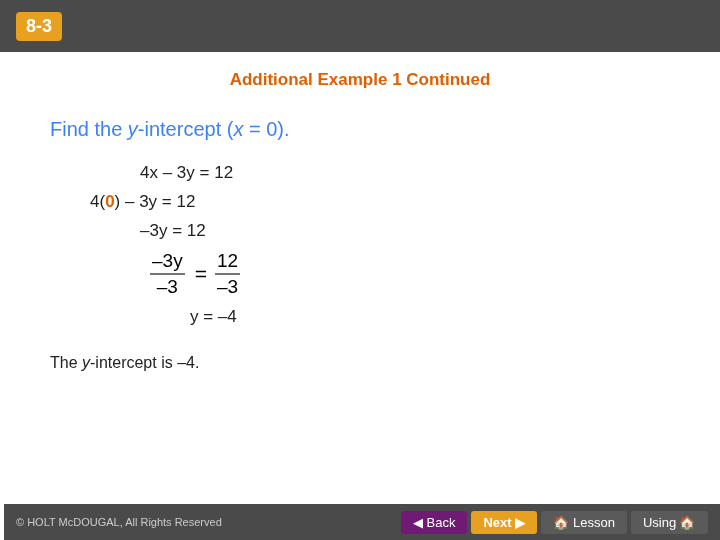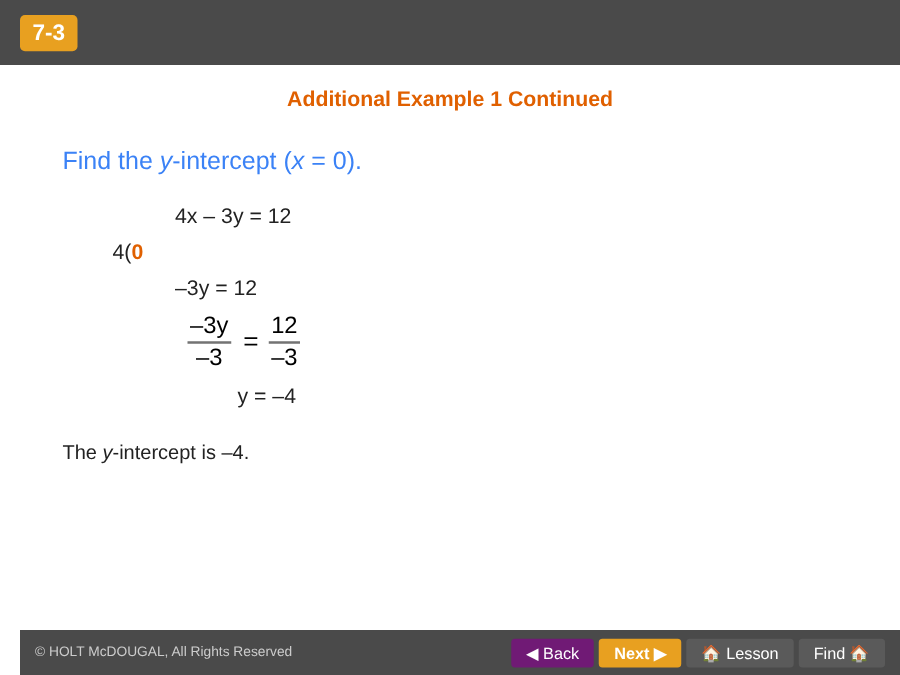--- a/index.html
+++ b/index.html
@@ -120,21 +120,21 @@
       margin-top: 22px;
     }
     .conclusion-text em {
       font-style: italic;
     }
 
     
     .footer {
       position: absolute;
       bottom: 0;
-      left: 16px;
+      left: 4px;
       right: 0;
       background: #4a4a4a;
       height: 36px;
       display: flex;
       align-items: center;
       justify-content: space-between;
       padding: 0 12px;
     }
     .footer-copyright {
       color: #ccc;
@@ -164,21 +164,21 @@
       background: #5a5a5a;
     }
     .nav-btn-main {
       background: #5a5a5a;
     }
   </style>
 </head>
 <body>
 
 <div class="header">
-  <span class="lesson-badge">7-3</span>
+  <span class="lesson-badge">8-3</span>
 </div>
 
 <div class="subheader">
   <span class="subheader-text">Additional Example 1 Continued</span>
 </div>
 
 <div class="main-content">
 
   <div class="find-text">
     <span>Find the </span><em>y</em><span>-intercept (</span><em>x</em><span> = 0).</span>
@@ -186,20 +186,21 @@
 
   <div class="math-block">
 
     <div class="math-line indent1">
       <span>4x – 3y = 12</span>
     </div>
 
     <div class="math-line indent2">
       <span>4(</span>
         <span class="highlight-zero">0</span>
+        <span>) – 3y = 12</span>
     </div>
 
     <div class="math-line indent1">
       <span>–3y = 12</span>
     </div>
 
     <div class="fraction-row" style="margin-left:70px;">
       <div class="fraction">
         <div class="numerator">–3y</div>
         <div class="denominator">–3</div>
@@ -222,15 +223,15 @@
   </div>
 
 </div>
 
 <div class="footer">
   <span class="footer-copyright">© HOLT McDOUGAL, All Rights Reserved</span>
   <div class="footer-nav">
     <button class="nav-btn">◀ Back</button>
     <button class="nav-btn active">Next ▶</button>
     <button class="nav-btn nav-btn-lesson">🏠 Lesson</button>
-    <button class="nav-btn nav-btn-main">Find 🏠</button>
+    <button class="nav-btn nav-btn-main">Using 🏠</button>
   </div>
 </div>
 
 </body></html>

